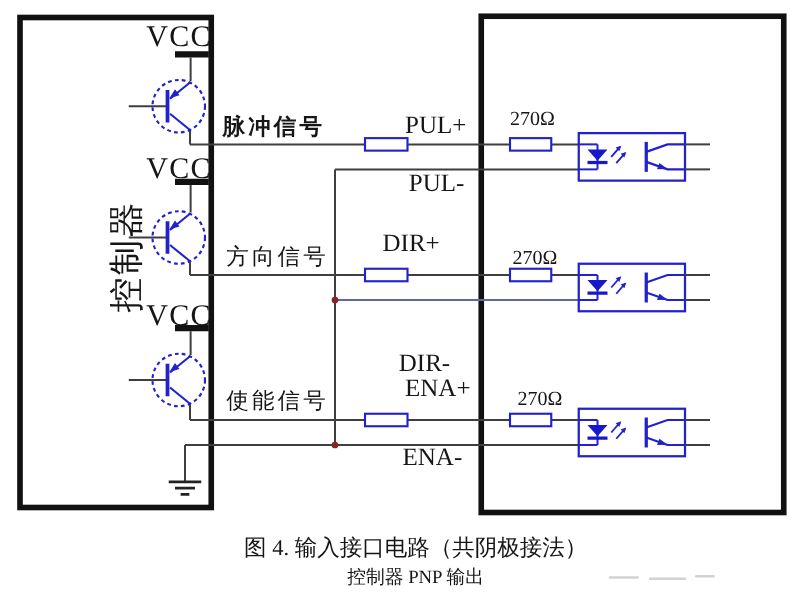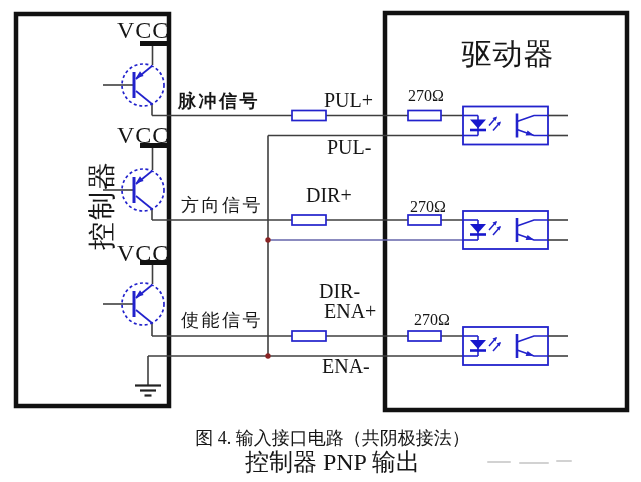--- a/index.html
+++ b/index.html
@@ -13,21 +13,21 @@
   .cn{font-size:18px;line-height:18px;letter-spacing:2.5px;}
   .pin{font-size:20px;line-height:17px;}
   .ohm{font-size:16px;line-height:15px;}
   .driver-title{width:112px;text-align:center;font-size:30px;line-height:34px;letter-spacing:1px;}
   .ctrl-title{
     width:96px;height:28px;text-align:center;font-size:28px;line-height:28px;letter-spacing:2px;
     transform:rotate(-90deg);
   }
   .caption{left:0;right:0;text-align:center;padding-left:24px;}
   .cap1{font-size:18px;line-height:22px;}
-  .cap2{font-size:24px;line-height:21px;}
+  .cap2{font-size:15px;line-height:21px;}
   .wm{position:absolute;height:2px;background:#d2d2d2;border-radius:1px;}
 </style>
 </head>
 <body>
 
 <div class="stage">
 
   <svg width="641" height="482" viewBox="0 0 641 482">
     <defs>
 
@@ -107,21 +107,20 @@
     <use href="#opto" x="463" y="327"></use>
 
     <g stroke="#222" stroke-width="2.2">
       <line x1="135" y1="385.5" x2="161" y2="385.5"></line>
       <line x1="140" y1="390.5" x2="156" y2="390.5"></line>
       <line x1="144.5" y1="395.5" x2="151.5" y2="395.5"></line>
     </g>
   </svg>
 
   <div class="txt ctrl-title" style="left:54px;top:191px;">控制器</div>
-  <div class="txt driver-title" style="left:452px;top:37px;">驱动器</div>
 
   <div class="txt vcc" style="left:117px;top:21px;">VCC</div>
   <div class="txt vcc" style="left:117px;top:126px;">VCC</div>
   <div class="txt vcc" style="left:117px;top:244px;">VCC</div>
 
   <div class="txt cn" style="left:178px;top:92px;font-weight:bold;">脉冲信号</div>
   <div class="txt cn" style="left:181px;top:311px;">使能信号</div>
   <div class="txt cn" style="left:181px;top:196px;">方向信号</div>
 
   <div class="txt pin" style="left:324px;top:92px;">PUL+</div>

